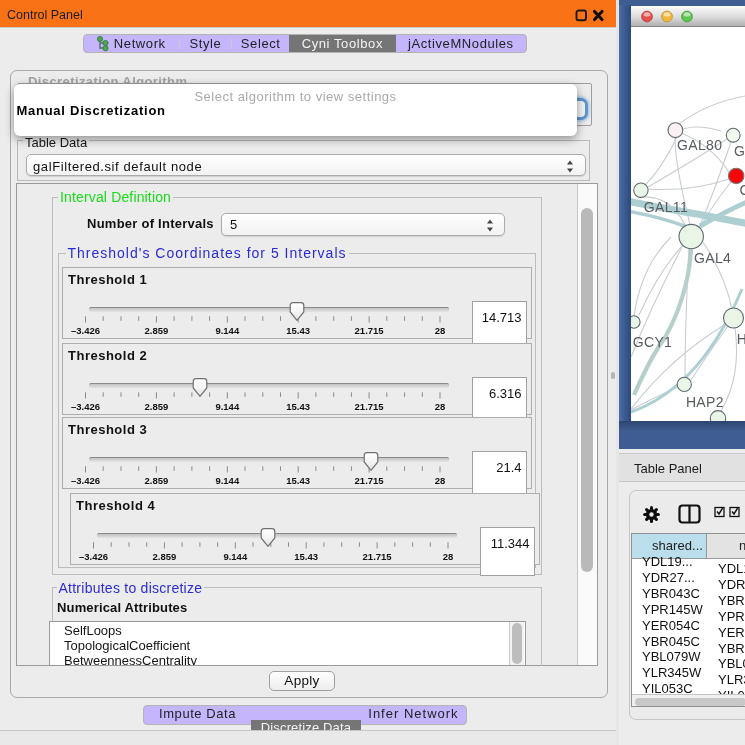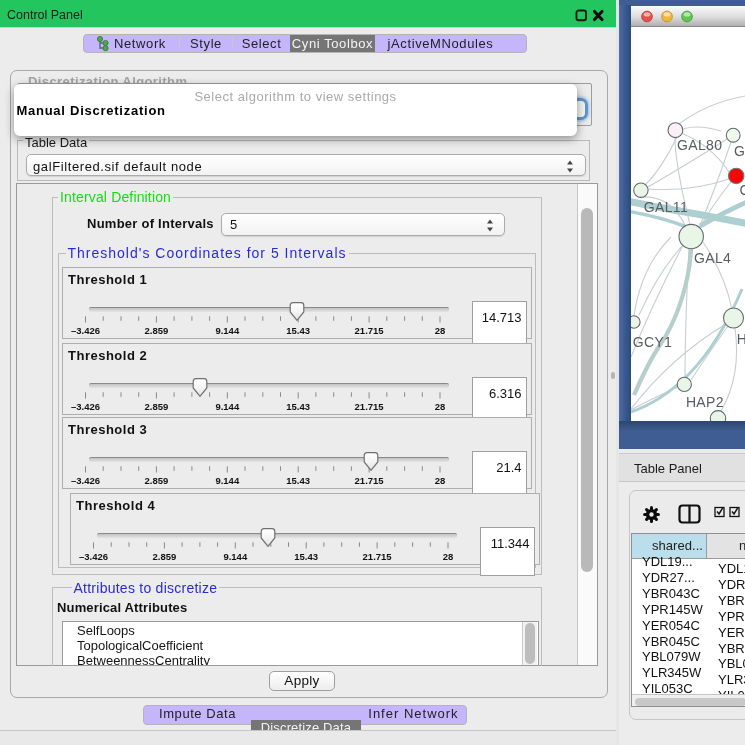--- a/index.html
+++ b/index.html
@@ -1,21 +1,21 @@
 <!DOCTYPE html>
 <html><head>
 <meta charset="utf-8">
 <style>
 html,body{margin:0;padding:0;}
 body{width:745px;height:745px;position:relative;overflow:hidden;
   font-family:"Liberation Sans",sans-serif;background:#e9e9e9;}
 .abs{position:absolute;}
 
 #lwin{left:0;top:0;width:616px;height:731px;background:#ececec;}
-#ltitle{left:0;top:0;width:616px;height:27px;background:#22c55e;
+#ltitle{left:0;top:0;width:616px;height:27px;background:#f97316;
   border-bottom:1px solid #cccccc;padding-left:38px;}
 #ltitle span{position:absolute;left:7px;top:8px;font-size:12.5px;color:#1c1c1c;}
 #winbtns{left:571px;top:9px;width:40px;height:14px;}
 
 .tabbar{background:#c4b5fd;border:1px solid #b4b4b4;border-radius:4px;
   display:flex;align-items:center;box-sizing:border-box;}
 .tabbar .tb{height:100%;display:flex;align-items:center;justify-content:center;
   font-size:13px;color:#222;letter-spacing:0.6px;box-sizing:border-box;}
 .tabbar .sep{width:1px;height:70%;background:#c9c9c9;}
 .tabbar .sel{background:#757575;color:#f4f4f4;}
@@ -81,21 +81,21 @@
       <path d="M3 3 L3 13 M3 7 L8 7 M3 12 L8 12" stroke="#5a6b7a" stroke-width="1.4" fill="none"></path>
       <circle cx="3" cy="3" r="2.6" fill="#51a451" stroke="#2e7a2e" stroke-width="0.8"></circle>
       <circle cx="8.5" cy="7" r="2.6" fill="#51a451" stroke="#2e7a2e" stroke-width="0.8"></circle>
       <circle cx="8.5" cy="12.2" r="2.6" fill="#51a451" stroke="#2e7a2e" stroke-width="0.8"></circle>
     </svg>
     Network</div>
   <div class="sep"></div>
   <div class="tb" style="width:52px;">Style</div>
   <div class="sep"></div>
   <div class="tb" style="width:57px;">Select</div>
-  <div class="tb sel" style="width:85px;">Cyni Toolbox</div>
+  <div class="tb sel" style="width:107px;">Cyni Toolbox</div>
   <div class="tb" style="width:131px;">jActiveMNodules</div>
 </div>
 
 <div class="abs" id="opanel"></div>
 
 <div class="abs group" style="left:17px;top:140px;width:573px;height:41px;border-color:#b9b9b9;"></div>
 <div class="abs gtitle" style="left:23px;top:135px;color:#1a1a1a;">Table Data</div>
 <div class="abs combo" style="left:26px;top:154px;width:560px;height:22px;">
   <span class="ct" style="left:6px;top:4px;letter-spacing:0.6px;text-align:center;">galFiltered.sif default node</span>
   <svg class="updn" style="right:11px;top:5px;width:8px;height:13px;" viewBox="0 0 8 13">
@@ -302,23 +302,23 @@
         </defs>
     <path d="M4,0.7 h8 q2.8,0 2.8,2.8 v6.5 L8,18.3 L1.2,10 v-6.5 q0,-2.8 2.8,-2.8 z" fill="url(#thg3)" stroke="#6f6f6f" stroke-width="1.2"></path>
   </svg>
   <div class="vbox">
         <span>11.344</span>
       </div>
 </div>
 </div>
 
 <div class="abs group" style="left:52px;top:587px;width:490px;height:79px;border-bottom:none;border-color:#bcbcbc;"></div>
-<div class="abs gtitle" style="left:56.5px;top:579.5px;color:#2b2bd5;font-size:14px;letter-spacing:0.25px;margin-left:15px;">Attributes to discretize</div>
+<div class="abs gtitle" style="left:56.5px;top:579.5px;color:#2b2bd5;font-size:14px;letter-spacing:0.25px;">Attributes to discretize</div>
 <div class="abs" style="left:57px;top:600px;font-size:13px;font-weight:bold;color:#111;letter-spacing:0.15px;">Numerical Attributes</div>
-<div class="abs" style="left:62px;top:621px;width:477px;height:45px;background:#fff;border:1px solid #9a9a9a;box-sizing:border-box;overflow:hidden;">
+<div class="abs" style="left:49px;top:621px;width:477px;height:45px;background:#fff;border:1px solid #9a9a9a;box-sizing:border-box;overflow:hidden;">
   <div style="position:absolute;left:14px;top:1px;font-size:13px;color:#151515;line-height:15px;">SelfLoops<br>TopologicalCoefficient<br>BetweennessCentrality</div>
   <div style="position:absolute;right:1px;top:0px;width:14px;height:45px;background:#f2f2f2;border-left:1px solid #c9c9c9;">
     <div style="position:absolute;left:1.5px;top:1px;width:10px;height:41px;background:#bdbdbd;border-radius:5px;"></div>
   </div>
 </div>
 
 <div class="abs" style="left:577px;top:184px;width:20px;height:481px;background:#fafafa;border-left:1px solid #c6c6c6;box-sizing:border-box;">
   <div style="position:absolute;left:3px;top:24px;width:12px;height:364px;background:#b9b9b9;border-radius:6px;"></div>
 </div>
 

